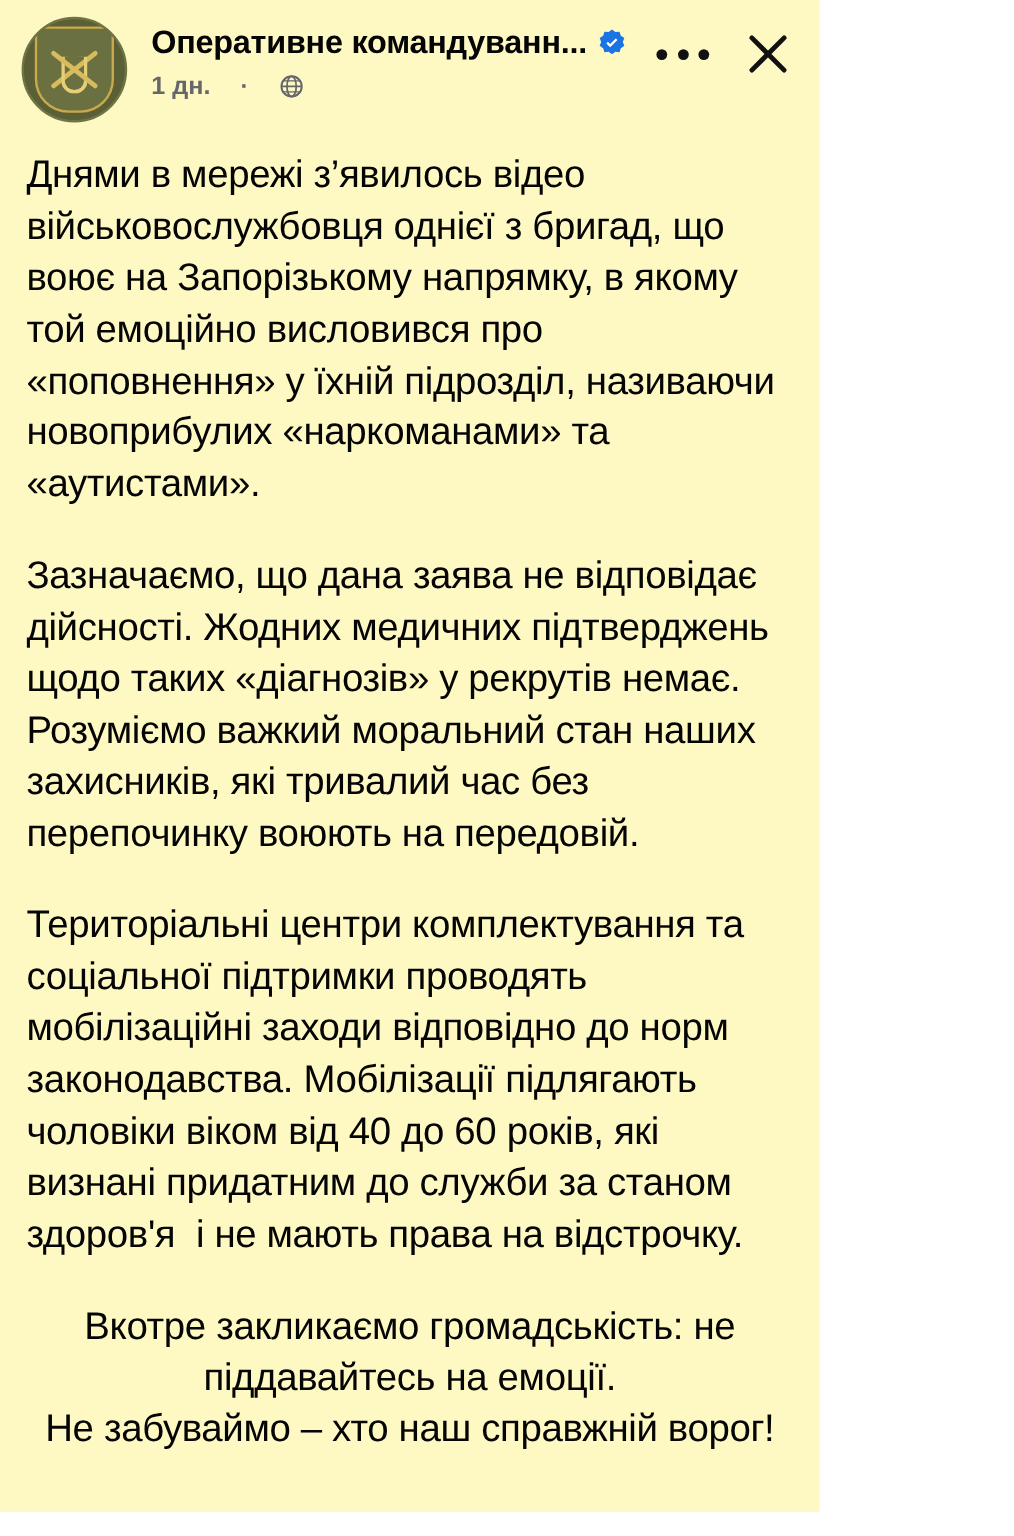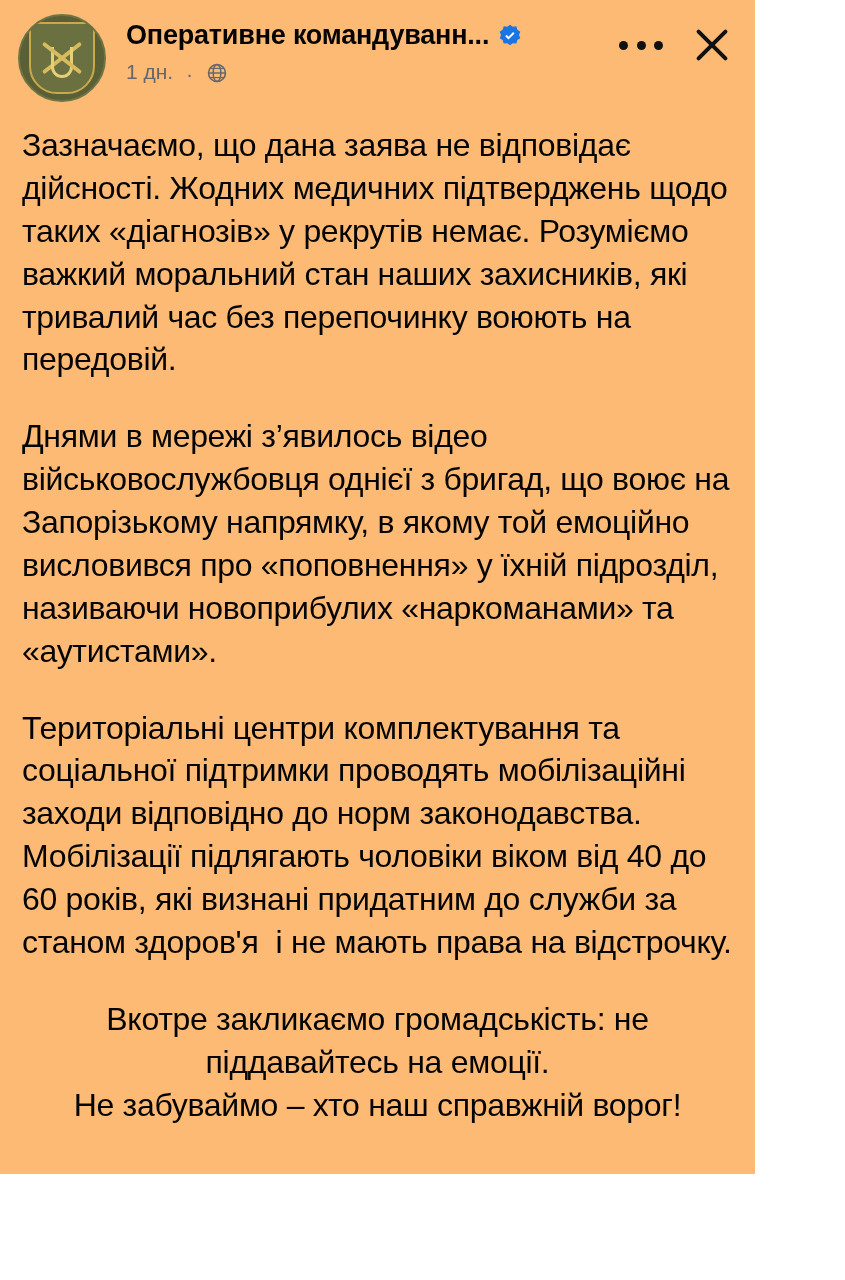--- a/index.html
+++ b/index.html
@@ -9,24 +9,24 @@
   }
   body {
     width: 845px;
     min-height: 1280px;
     font-family: "Liberation Sans", sans-serif;
     color: #050505;
     -webkit-font-smoothing: antialiased;
   }
 
   .post {
-    width: 755px;
+    width: 683px;
     box-sizing: border-box;
     padding: 0;
-    background: #fdba74;
+    background: #fef9c3;
   }
 
   
   .post-header {
     display: flex;
     align-items: flex-start;
     padding: 14px 22px 6px 18px;
     box-sizing: border-box;
   }
 
@@ -106,25 +106,26 @@
     letter-spacing: -0.2px;
   }
   .verified {
     flex: 0 0 auto;
     width: 26px;
     height: 26px;
     display: inline-block;
   }
   .meta-row {
     display: flex;
-    align-items: flex-end;
-    gap: 13px;
+    align-items: center;
+    gap: 25px;
     margin-top: 9px;
     color: #65676b;
     font-size: 21px;
+    font-weight: bold;
   }
   .meta-dot {
     color: #65676b;
     font-size: 20px;
     line-height: 1;
   }
   .globe {
     width: 22px;
     height: 22px;
     display: inline-block;
@@ -229,20 +230,20 @@
       <div class="more-btn">
         <i></i>
         <i></i>
         <i></i>
       </div>
       <div class="close-btn"></div>
     </div>
   </div>
 
   <div class="post-body">
+    <p class="para">Днями в мережі з’явилось відео військовослужбовця однієї з бригад, що воює на Запорізькому напрямку, в якому той емоційно висловився про «поповнення» у їхній підрозділ, називаючи новоприбулих «наркоманами» та «аутистами».</p>
     <p class="para">Зазначаємо, що дана заява не відповідає дійсності. Жодних медичних підтверджень щодо таких «діагнозів» у рекрутів немає. Розуміємо важкий моральний стан наших захисників, які тривалий час без перепочинку воюють на передовій.</p>
-    <p class="para">Днями в мережі з’явилось відео військовослужбовця однієї з бригад, що воює на Запорізькому напрямку, в якому той емоційно висловився про «поповнення» у їхній підрозділ, називаючи новоприбулих «наркоманами» та «аутистами».</p>
     <p class="para">Територіальні центри комплектування та соціальної підтримки проводять мобілізаційні заходи відповідно до норм законодавства. Мобілізації підлягають чоловіки віком від 40 до 60 років, які визнані придатним до служби за станом здоров'я  і не мають права на відстрочку.</p>
     <p class="para">Вкотре закликаємо громадськість: не піддавайтесь на емоції.
 Не забуваймо – хто наш справжній ворог!</p>
   </div>
 
 </div>
 
 </body></html>

